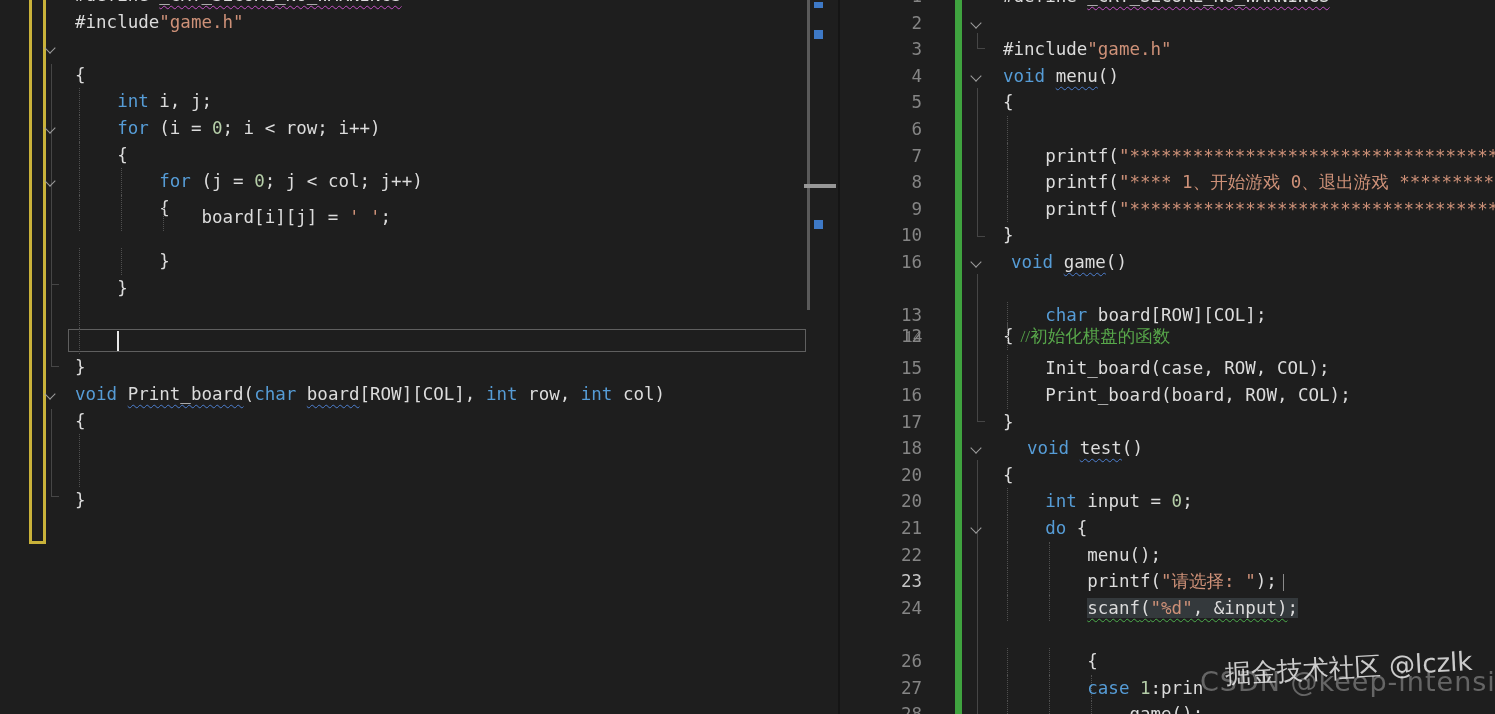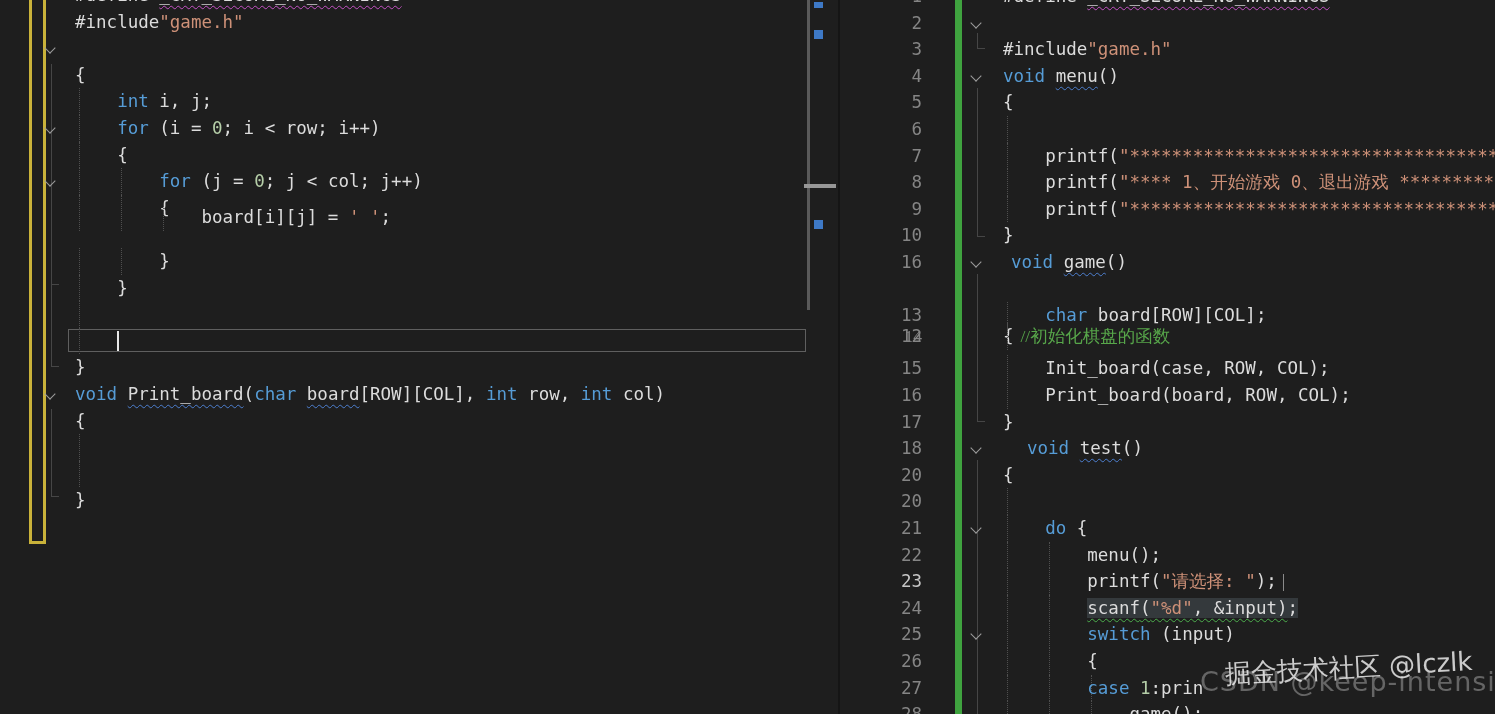--- a/index.html
+++ b/index.html
@@ -264,20 +264,21 @@
           <span class="chevron" style="left: 131px;"></span>
           <span class="tokens" style="left: 163px; margin-left: 24px;"><span class="tok-k">void </span><span class="tok-t u-blue">test</span><span class="tok-t">()</span></span>
         </div>
         <div class="line" style="top: 461.8px;">
           <span class="line-number">20</span>
           <span class="tokens" style="left: 163px;"><span class="tok-t">{</span></span>
         </div>
         <div class="line" style="top: 488.4px;">
           <span class="line-number">20</span>
           <span class="guide" style="left: 167px;"></span>
+          <span class="tokens" style="left: 163px;"><span class="tok-t">    </span><span class="tok-k">int </span><span class="tok-t">input = </span><span class="tok-n">0</span><span class="tok-t">;</span></span>
         </div>
         <div class="line" style="top: 515px;">
           <span class="line-number">21</span>
           <span class="guide" style="left: 167px;"></span>
           <span class="chevron" style="left: 131px;"></span>
           <span class="tokens" style="left: 163px;"><span class="tok-t">    </span><span class="tok-k">do </span><span class="tok-t">{</span></span>
         </div>
         <div class="line" style="top: 541.6px;">
           <span class="line-number">22</span>
           <span class="guide" style="left: 167px;"></span>
@@ -289,27 +290,20 @@
           <span class="guide" style="left: 167px;"></span>
           <span class="guide" style="left: 209px;"></span>
           <span class="tokens" style="left: 163px;"><span class="tok-t">        printf(</span><span class="tok-s">"请选择: "</span><span class="tok-t">);</span><span class="after-cursor"></span></span>
         </div>
         <div class="line" style="top: 594.8px;">
           <span class="line-number">24</span>
           <span class="guide" style="left: 167px;"></span>
           <span class="guide" style="left: 209px;"></span>
           <span class="tokens" style="left: 163px;"><span class="tok-t">        </span><span class="tok-t u-green tok-bg">scanf</span><span class="tok-t u-green tok-bg">(</span><span class="tok-s u-green tok-bg">"%d"</span><span class="tok-t u-green tok-bg">, &amp;input)</span><span class="tok-t tok-bg">;</span></span>
         </div>
-        <div class="line" style="top: 621.4px;">
-          <span class="line-number">25</span>
-          <span class="guide" style="left: 167px;"></span>
-          <span class="guide" style="left: 209px;"></span>
-          <span class="chevron" style="left: 131px;"></span>
-          <span class="tokens" style="left: 163px;"><span class="tok-t">        </span><span class="tok-k">switch </span><span class="tok-t">(input)</span></span>
-        </div>
         <div class="line" style="top: 648px;">
           <span class="line-number">26</span>
           <span class="guide" style="left: 167px;"></span>
           <span class="guide" style="left: 209px;"></span>
           <span class="tokens" style="left: 163px;"><span class="tok-t">        {</span></span>
         </div>
         <div class="line" style="top: 674.6px;">
           <span class="line-number">27</span>
           <span class="guide" style="left: 167px;"></span>
           <span class="guide" style="left: 209px;"></span>

